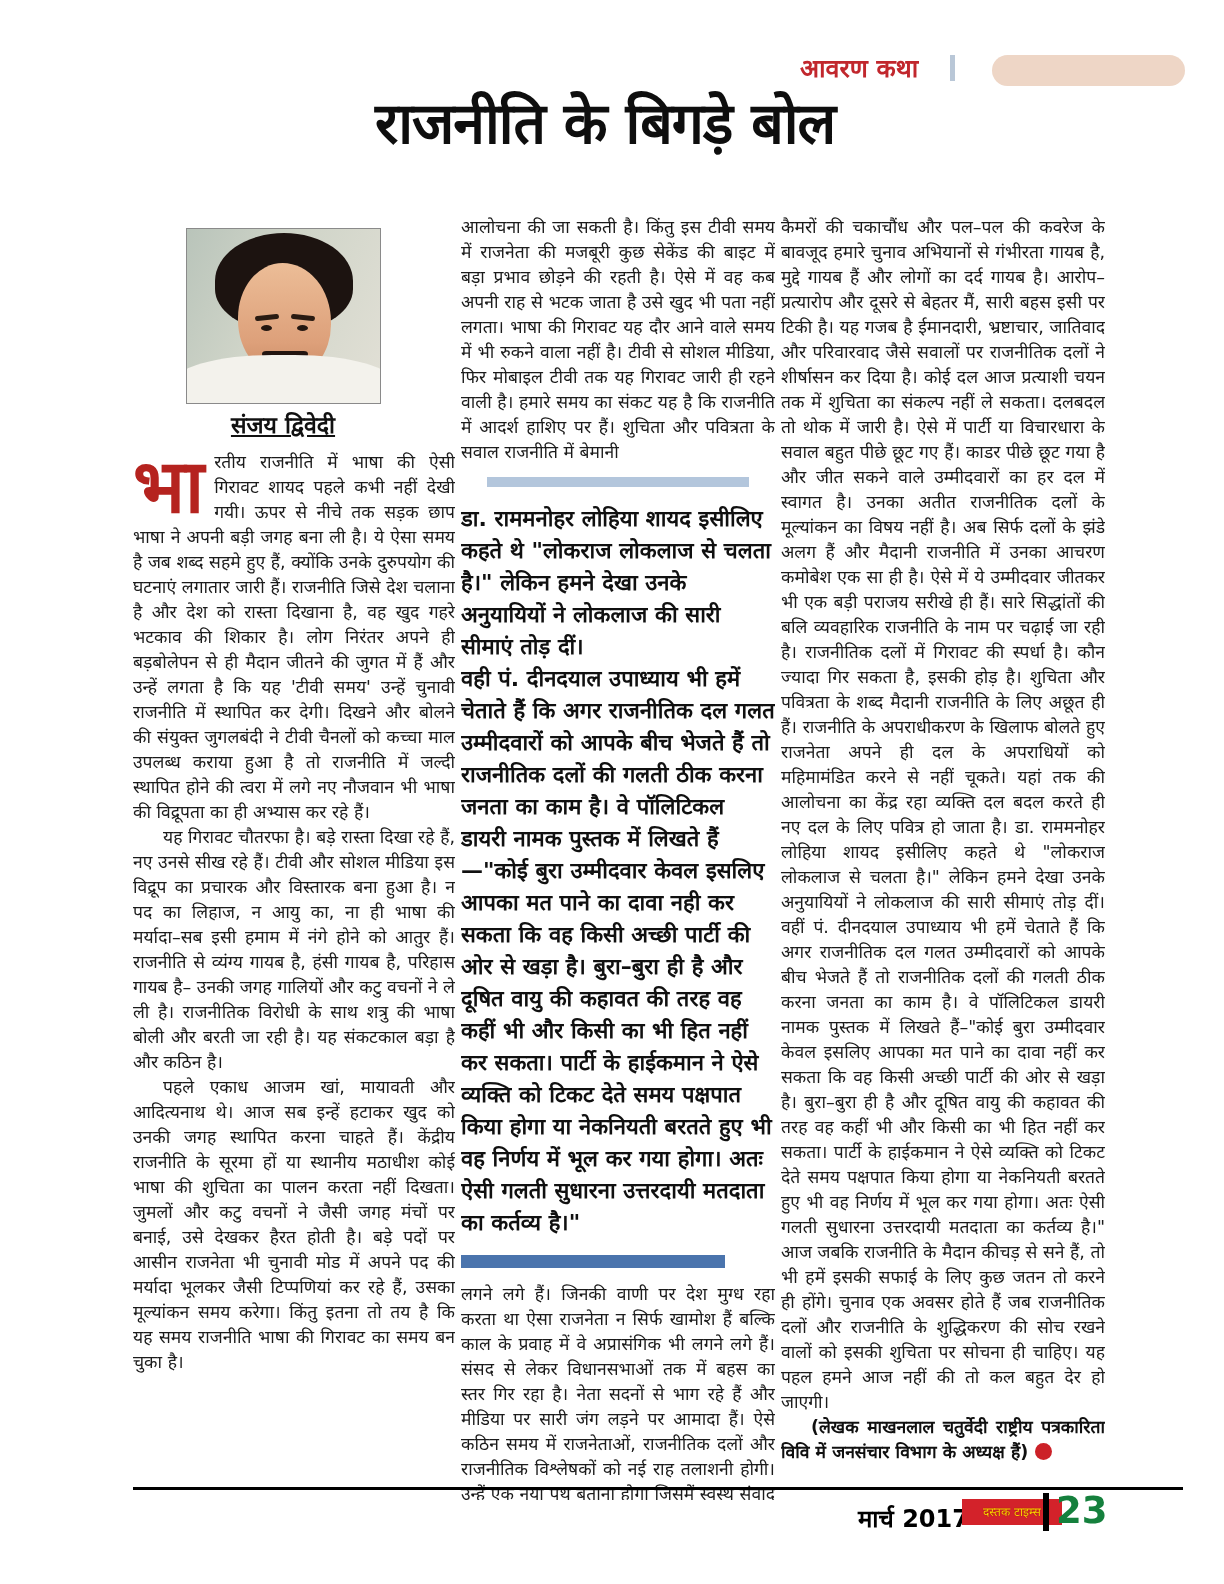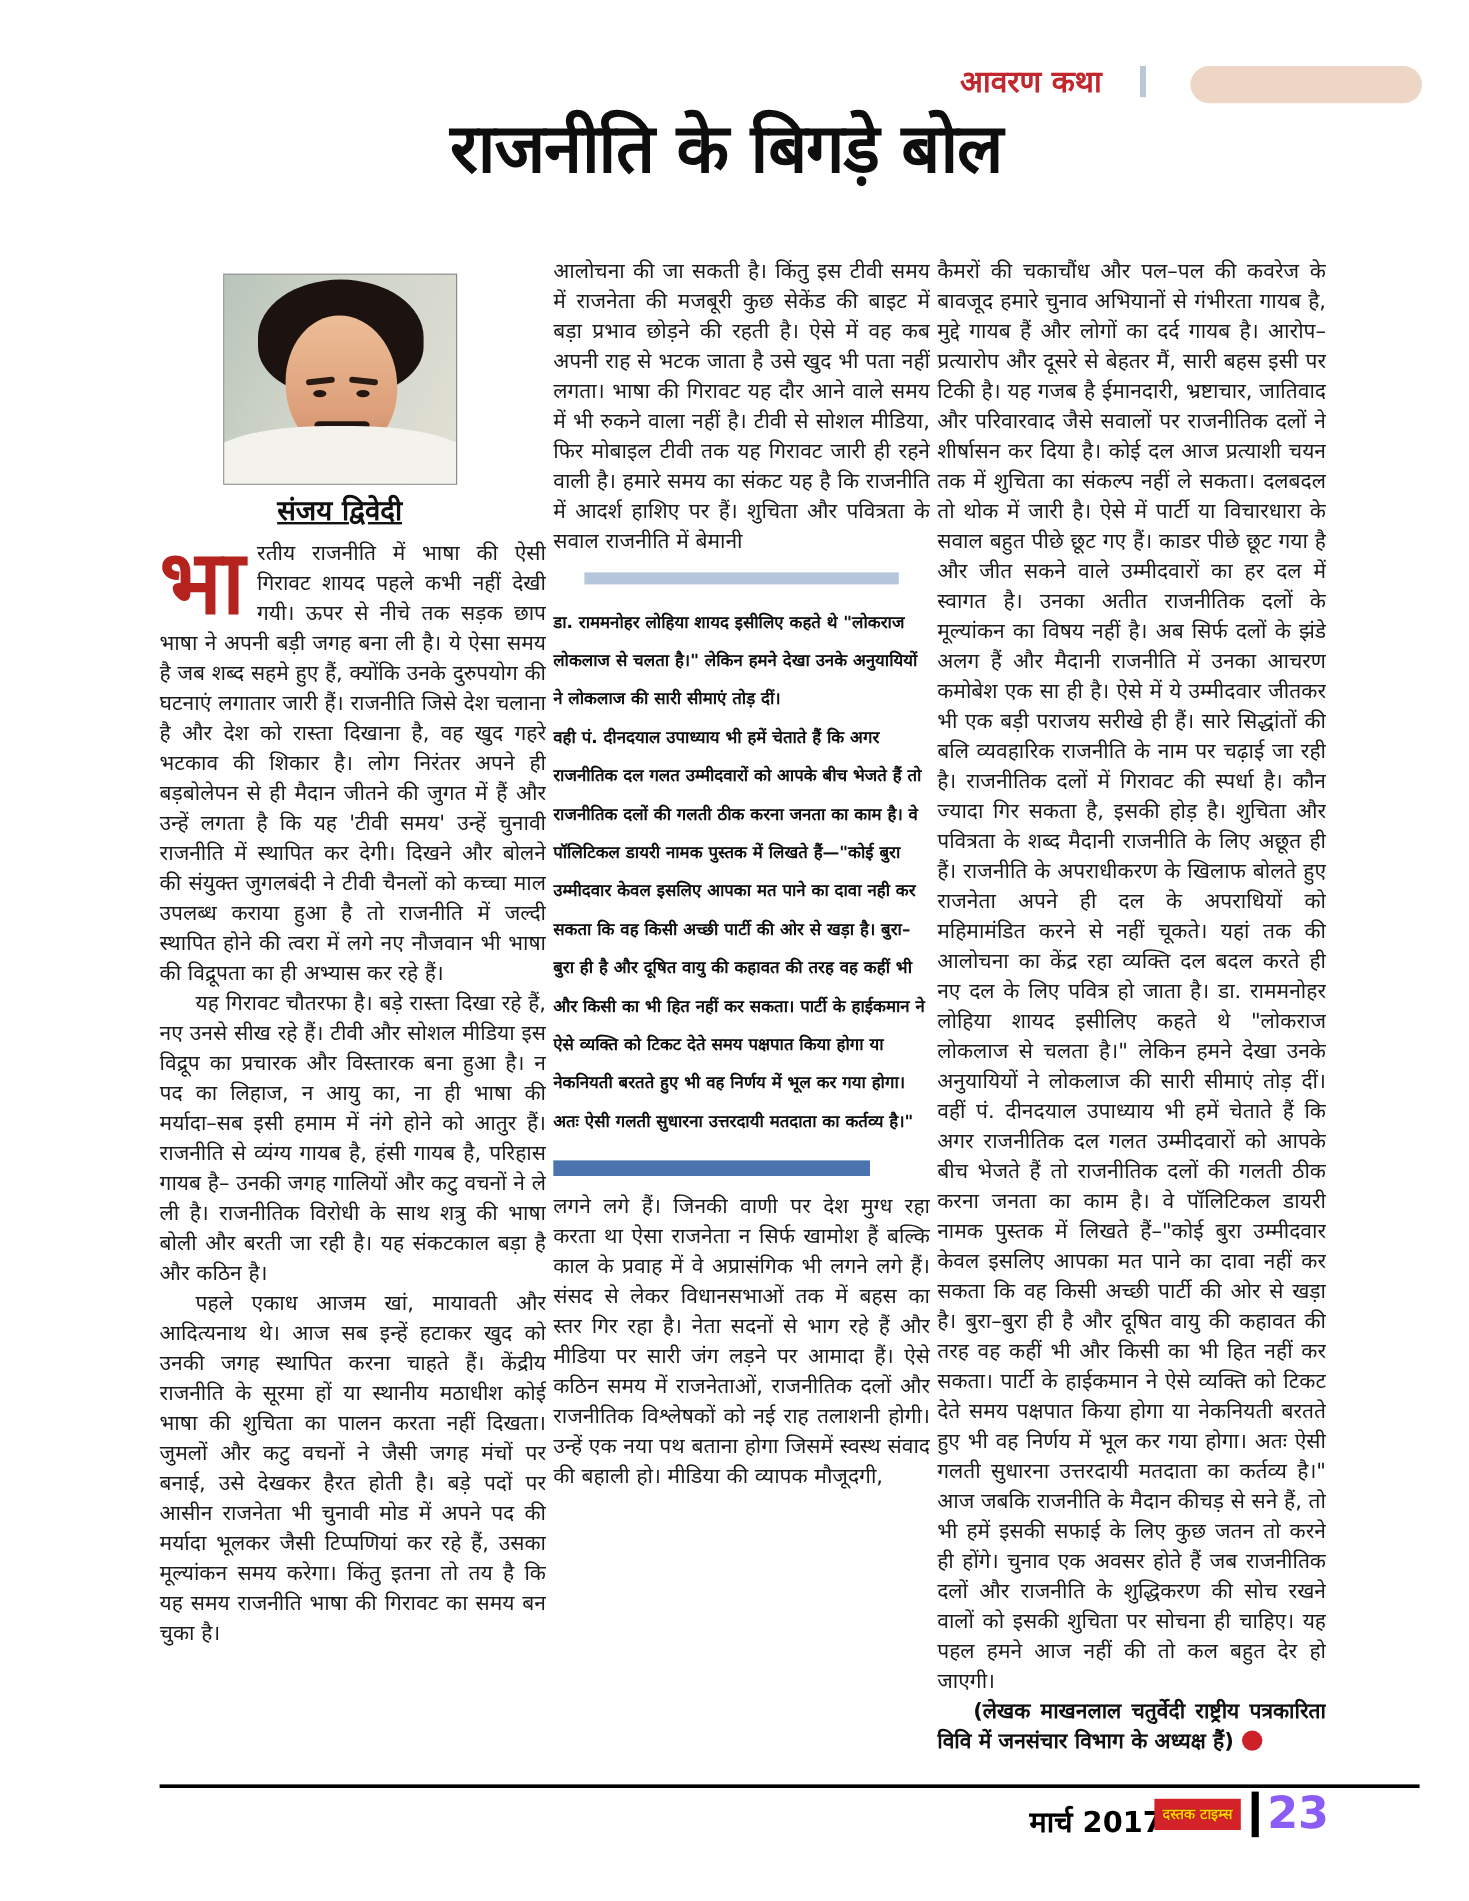--- a/index.html
+++ b/index.html
@@ -70,43 +70,43 @@
 
   .dropcap {
     float:left; font-size:74px; line-height:60px; font-weight:bold;
     color:#b5231f; padding:6px 10px 2px 0;
   }
 
   
   .pullquote { margin:12px 0 14px 0; }
   .pq-bar-top { width:262px; height:10px; background:#b3c6dc; margin:0 0 16px 26px; }
   .pq-text {
-    font-size:14px; font-weight:bold; line-height:32px;
+    font-size:22px; font-weight:bold; line-height:32px;
     text-align:left; color:#101010; margin:0 0 8px 0;
   }
   .pq-bar-bottom { width:264px; height:13px; background:#4a74ad; margin-top:16px; }
 
   
   .credit { font-weight:bold; color:#101010; text-indent:30px; }
   .end-dot {
     display:inline-block; width:17px; height:17px; border-radius:50%;
     background:#cc2128; vertical-align:-2px; margin-left:7px;
   }
 
   
   .footer-line { position:absolute; top:1487px; left:133px; width:1050px; height:3px; background:#000; }
   .footer-date { position:absolute; top:1501px; left:858px; font-size:24px; font-weight:bold; color:#000; white-space:nowrap; }
   .footer-logo {
-    position:absolute; top:1499px; left:962px; width:72px; height:26px;
-    background:#d3222a; color:#ffd200; font-size:12px; font-weight:bold;
+    position:absolute; top:1499px; left:962px; width:100px; height:26px;
+    background:#d3222a; color:#ffd200; font-size:12px; font-weight:normal;
     text-align:center; line-height:26px; white-space:nowrap; overflow:hidden;
     text-shadow:0 0 1px #7a0000;
   }
   .footer-bar { position:absolute; top:1493px; left:1043px; width:6px; height:38px; background:#000; }
-  .footer-num { position:absolute; top:1489px; left:1056px; font-size:37px; font-weight:bold; color:#8b5cf6; }
+  .footer-num { position:absolute; top:1489px; left:1056px; font-size:37px; font-weight:bold; color:#15803d; }
 </style>
 </head>
 <body>
 
 <div class="page">
 
   <div class="kicker">आवरण कथा</div>
   <div class="kicker-divider"></div>
   <div class="kicker-pill"></div>
   <h1 class="page-title" style="margin:0;">राजनीति के बिगड़े बोल</h1>

